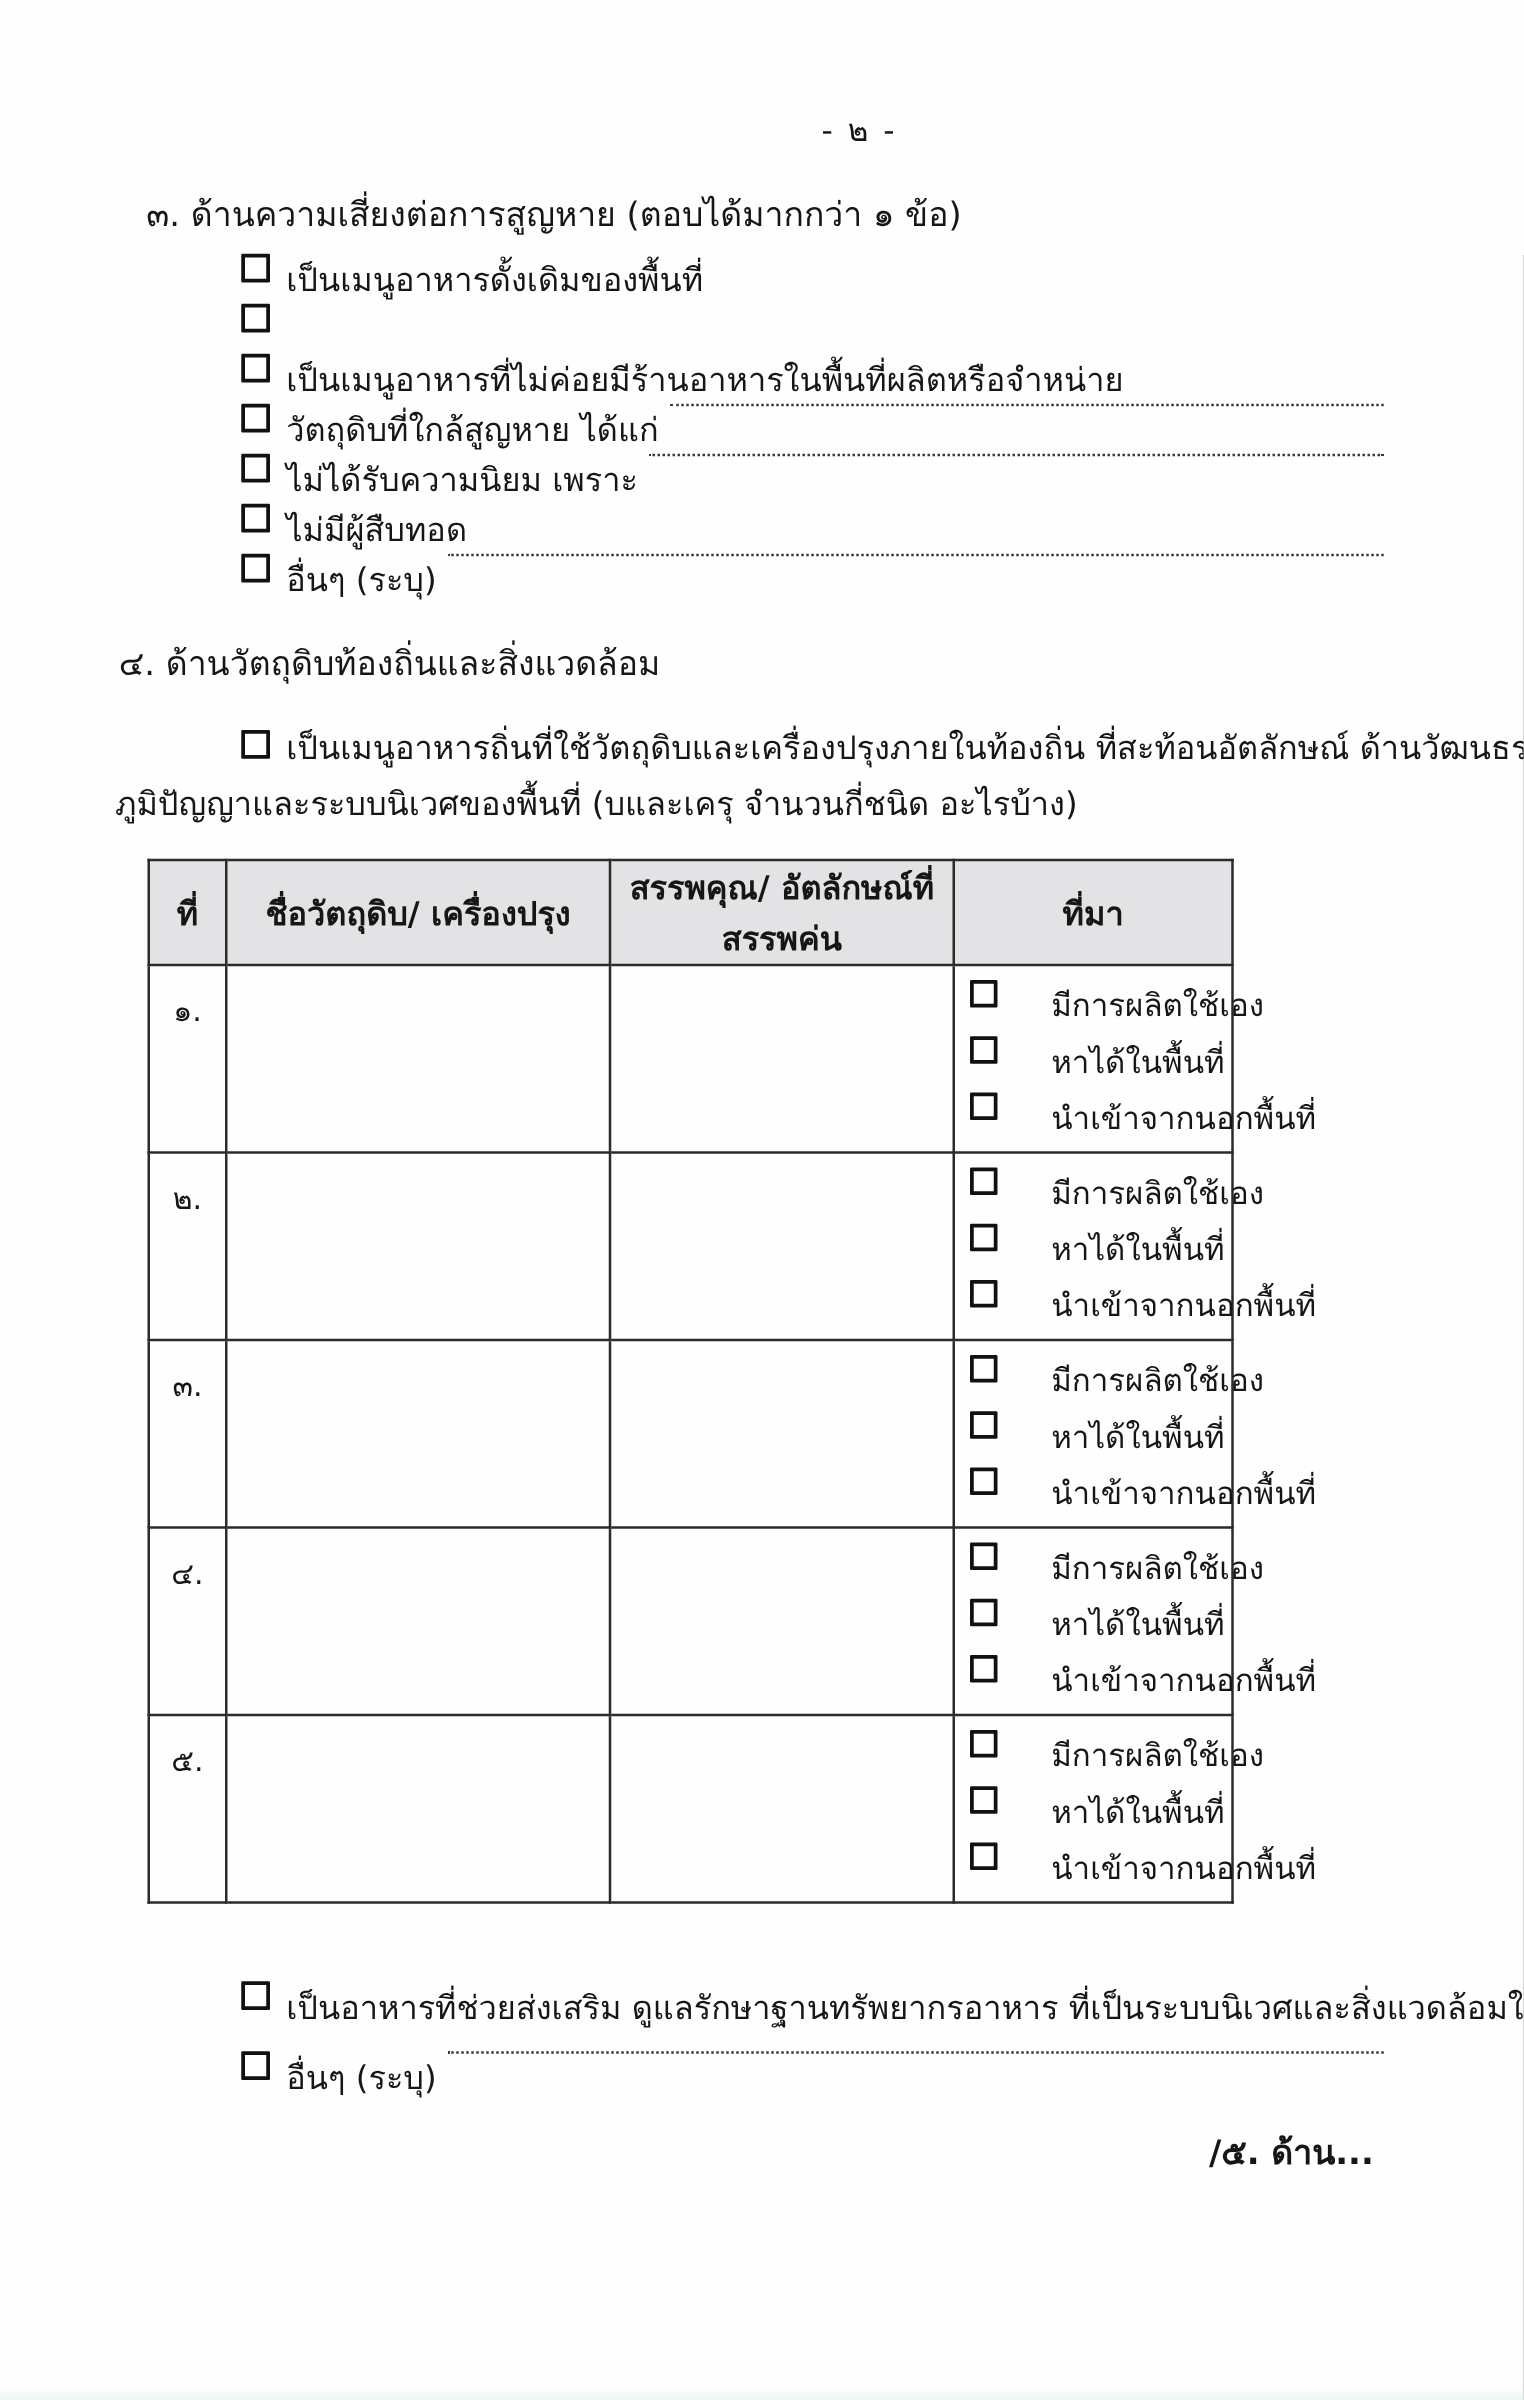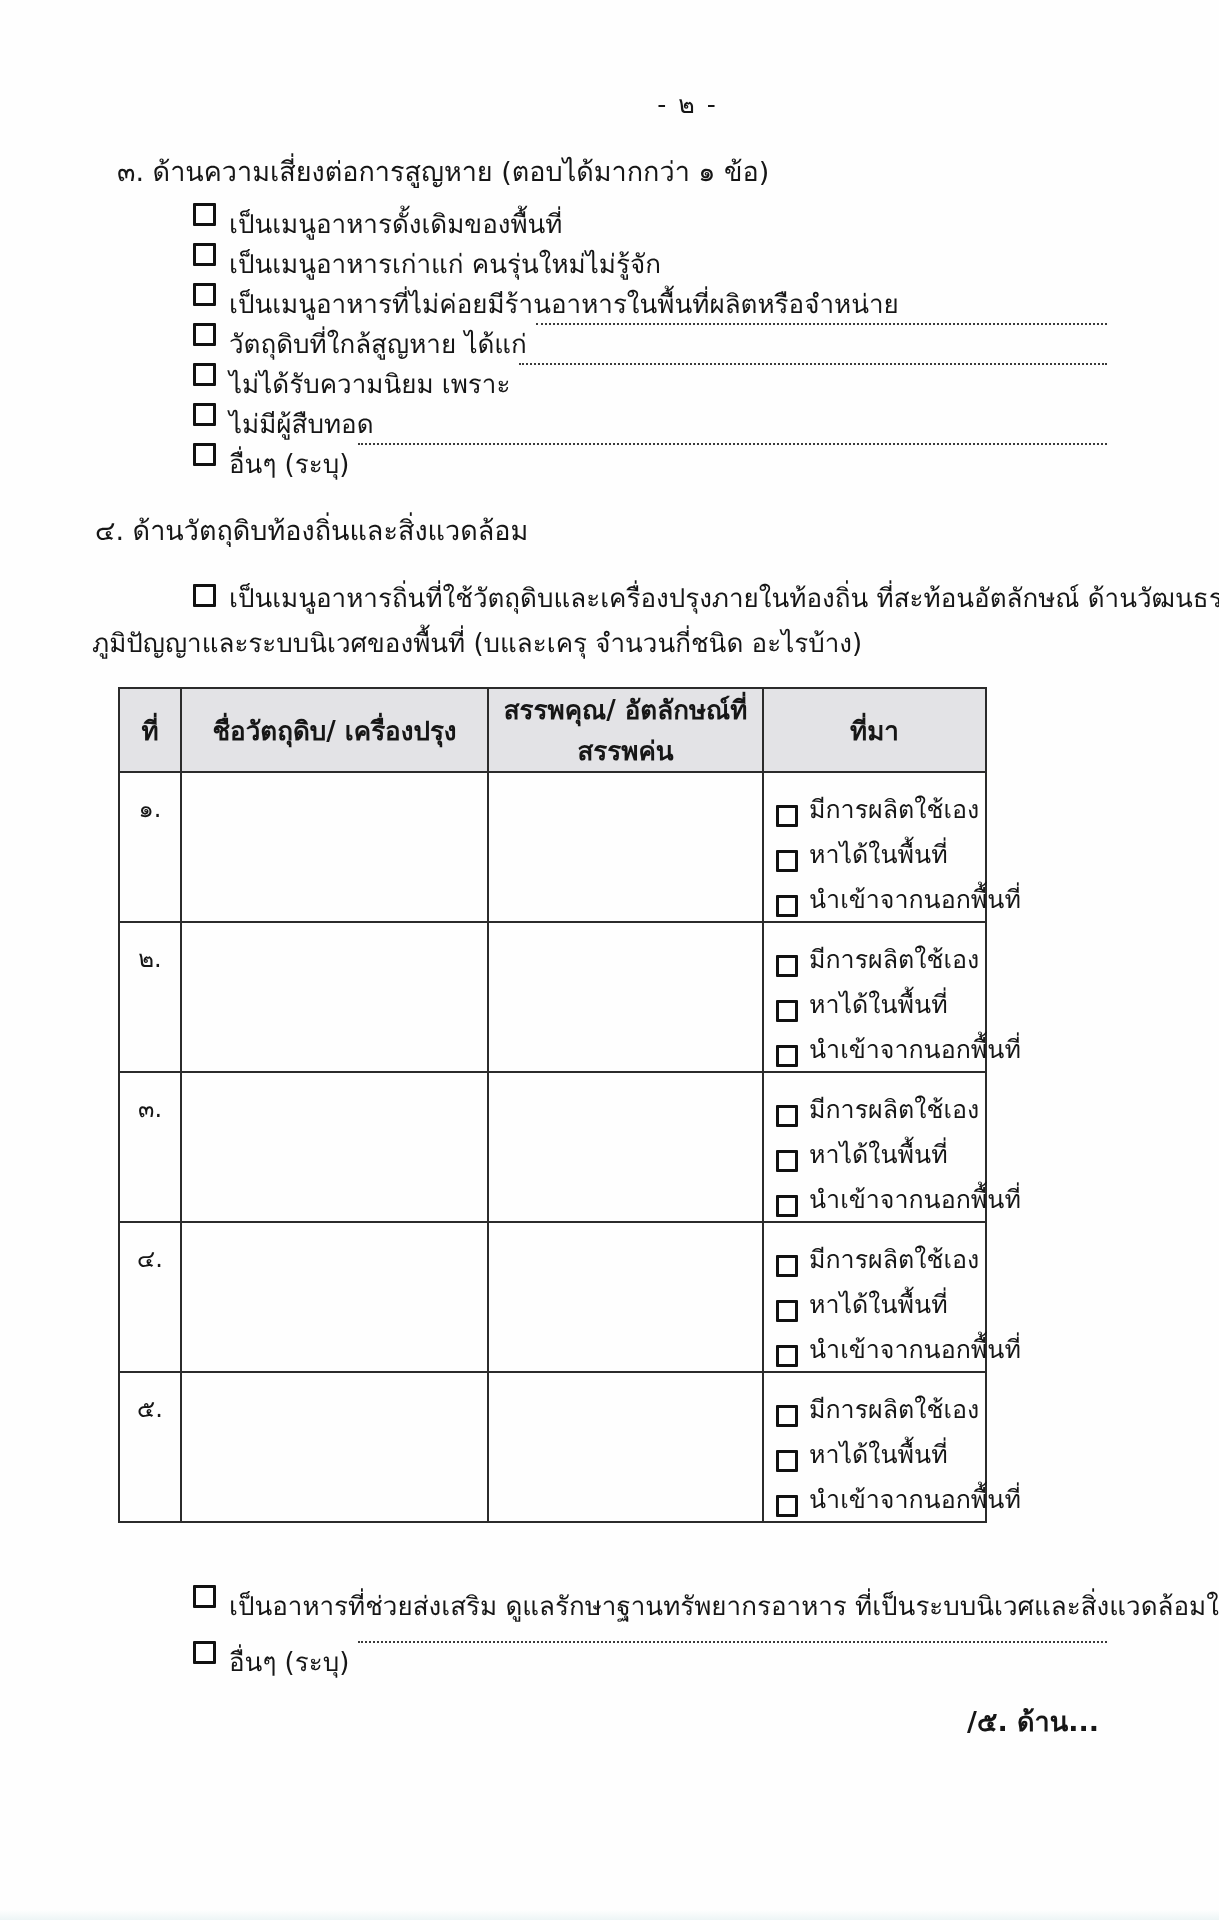--- a/index.html
+++ b/index.html
@@ -47,21 +47,21 @@
   table.ingredients th {
     background:#e3e3e6; height:65px; vertical-align:middle;
     font-weight:bold; font-size:26px; text-align:center;
   }
   .col-no { width:62px; }
   .col-name { width:307px; }
   .col-prop { width:275px; }
   .col-src { width:223px; }
   td.cell-no { text-align:center; padding-top:16px; font-size:24px; height:150px; }
   td.cell-src { padding:11px 4px 0 12px; }
-  .src-opt { display:flex; align-items:flex-end; height:45px; }
+  .src-opt { display:flex; align-items:flex-start; height:45px;gap:32px; }
   .src-opt .cb-box { width:22px; height:22px; border-width:3px; margin-bottom:2px; }
   .src-opt .cb-label { margin-left:11px; font-size:25px; }
 
   .footer-items { margin-top:62px; }
   .footer-items .cb-item { height:56px; }
   .continuation {
     position:absolute; top:1700px; right:120px;
     font-weight:bold; font-size:27px;
   }
 </style>
@@ -76,21 +76,20 @@
 
   <div>
     <div class="section-title s3-title">๓. ด้านความเสี่ยงต่อการสูญหาย (ตอบได้มากกว่า ๑ ข้อ)</div>
 
     <div class="cb-item">
       <span class="cb-box"></span>
       <span class="cb-label">เป็นเมนูอาหารดั้งเดิมของพื้นที่</span>
     </div>
     <div class="cb-item">
       <span class="cb-box"></span>
-      <span class="cb-label">เป็นเมนูอาหารเก่าแก่ คนรุ่นใหม่ไม่รู้จัก</span>
     </div>
     <div class="cb-item">
       <span class="cb-box"></span>
       <span class="cb-label">เป็นเมนูอาหารที่ไม่ค่อยมีร้านอาหารในพื้นที่ผลิตหรือจำหน่าย</span>
     </div>
     <div class="cb-item">
       <span class="cb-box"></span>
       <span class="cb-label">วัตถุดิบที่ใกล้สูญหาย ได้แก่</span>
       <span class="dots"></span>
     </div>

